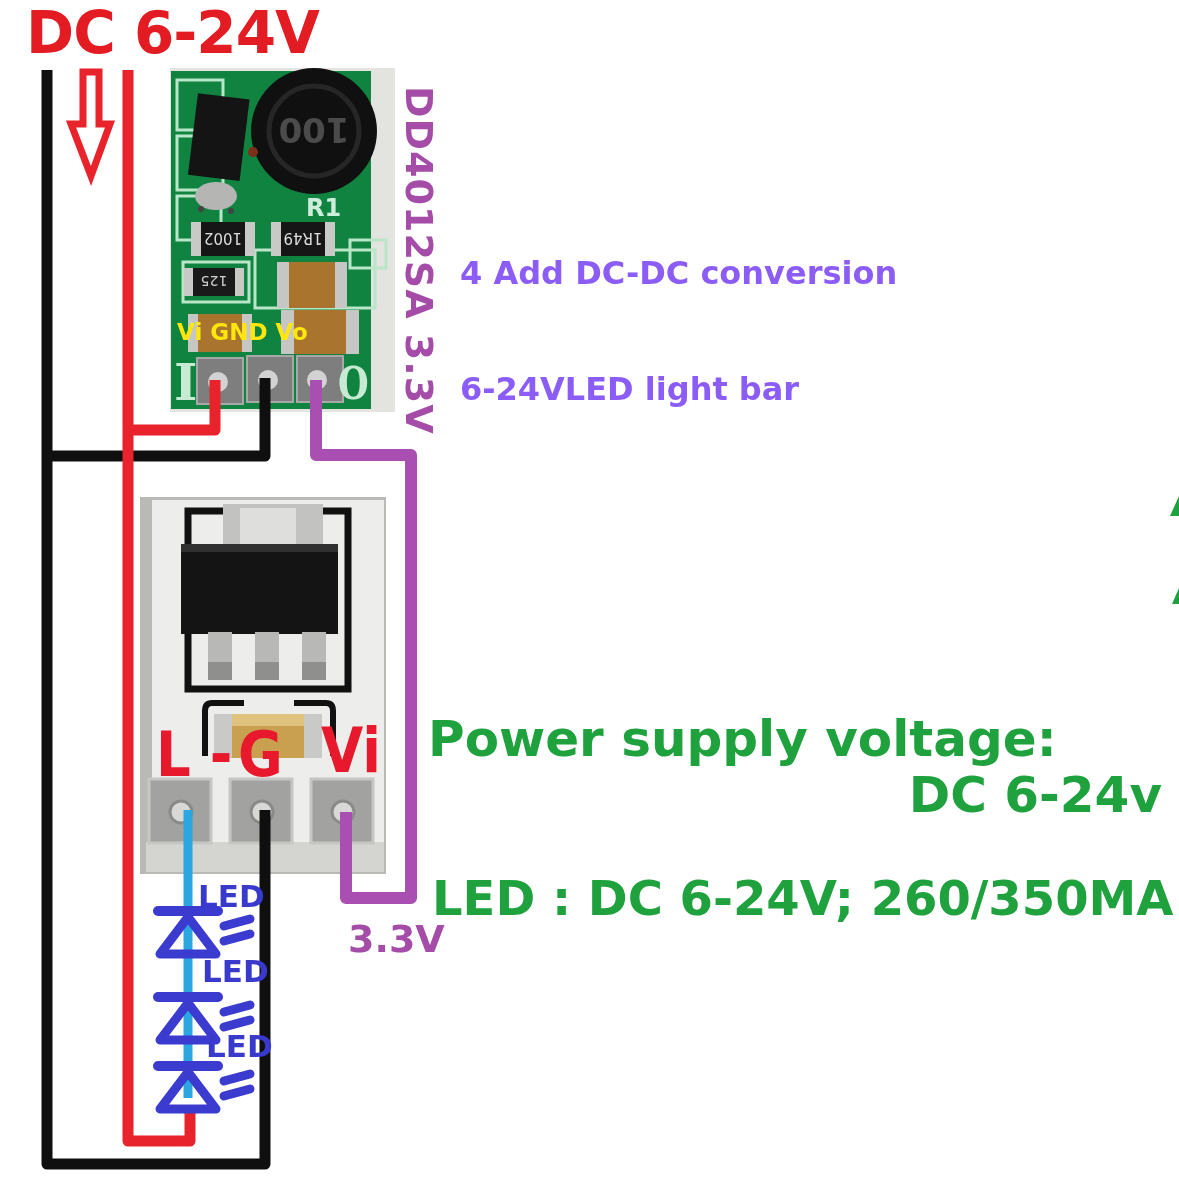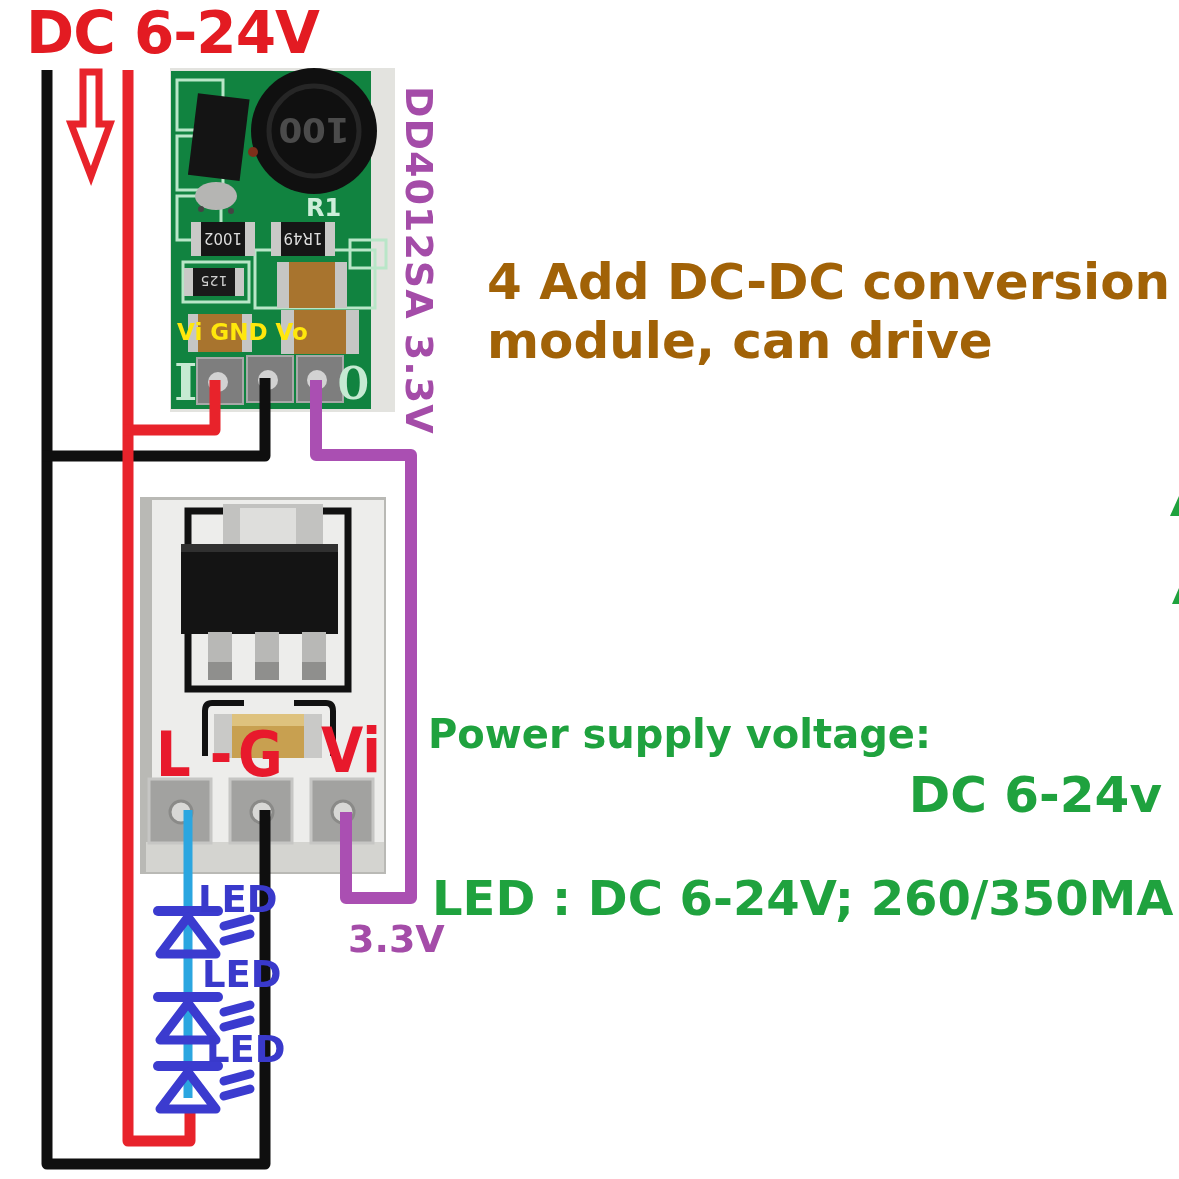--- a/index.html
+++ b/index.html
@@ -3,28 +3,28 @@
 <meta charset="utf-8">
 <style>
   html,body{margin:0;padding:0;background:#ffffff;}
   .canvas{position:relative;width:1179px;height:1179px;background:#ffffff;overflow:hidden;
           font-family:"DejaVu Sans","Liberation Sans",sans-serif;}
   svg{position:absolute;left:0;top:0;}
   .t{position:absolute;font-weight:bold;white-space:nowrap;line-height:1;}
   #title{left:26px;top:4px;font-size:58px;color:#e31b22;letter-spacing:-1px;}
   #partno{left:438px;top:86px;font-size:38px;color:#a44ca8;letter-spacing:1px;
           transform:rotate(90deg);transform-origin:0 0;}
-  .purple-line{left:487px;font-size:50px;color:#a16207;}
+  .purple-line{left:460px;font-size:32px;color:#8b5cf6;}
   #purple1{top:257px;} #purple2{top:316px;} #purple3{top:373px;}
   .green{color:#1fa23e;}
-  #green1{left:428px;top:714px;font-size:40px;}
+  #green1{left:428px;top:714px;font-size:50px;}
   #green2{right:17px;top:770px;font-size:50px;}
   #green3{left:432px;top:838px;font-size:48px;margin-top:36px;}
   #v33{left:348px;top:920px;font-size:38px;color:#a44ca8;}
-  .ledlab{font-size:37px;color:#3939cb;}
+  .ledlab{font-size:31px;color:#3939cb;}
   #ledlab0{left:198px;top:881px;} #ledlab1{left:202px;top:956px;} #ledlab2{left:206px;top:1031px;}
   #pinrow{left:177px;top:321px;font-size:23px;color:#ffe70c;}
   .padlab{font-size:62px;color:#e8192c;transform:scaleX(.88);transform-origin:0 0;}
   #padL{left:156px;top:724px;} #padG{left:238px;top:724px;} #padVi{left:321px;top:720px;}
   .silk{font-family:"DejaVu Serif","Liberation Serif",serif;color:#c6ead2;}
   #silkI{left:174px;top:358px;font-size:50px;}
   #silkO{left:338px;top:362px;font-size:44px;transform:scaleX(.8);transform-origin:0 0;}
 </style>
 </head>
 <body>
@@ -163,21 +163,21 @@
   <path d="M 83,72 V 124 L 71,124 L 91,176 L 110,124 L 99,124 V 72 Z" fill="#ffffff" stroke="#e8232b" stroke-width="7"></path>
 
   <polygon points="1179,496 1170,516 1179,516" fill="#1fa23e"></polygon>
   <polygon points="1172,604 1179,588 1179,604" fill="#1fa23e"></polygon>
 </svg>
 
 <div class="t" id="title">DC 6-24V</div>
 <div class="t" id="partno">DD4012SA 3.3V</div>
 
 <div class="t purple-line" id="purple1">4 Add DC-DC conversion</div>
-<div class="t purple-line" id="purple2">module, can drive</div>
+<div class="t purple-line" id="purple3">6-24VLED light bar</div>
 
 <div class="t green" id="green1">Power supply voltage:</div>
 <div class="t green" id="green2">DC 6-24v</div>
 <div class="t green" id="green3">LED : DC 6-24V; 260/350MA</div>
 
 <div class="t" id="v33">3.3V</div>
 
 <div class="t ledlab" id="ledlab0">LED</div>
 <div class="t ledlab" id="ledlab1">LED</div>
 <div class="t ledlab" id="ledlab2">LED</div>

